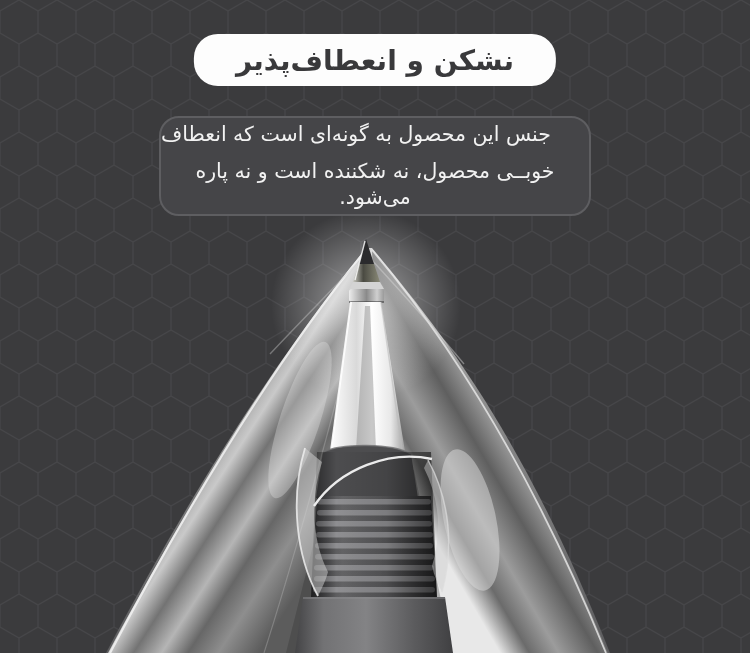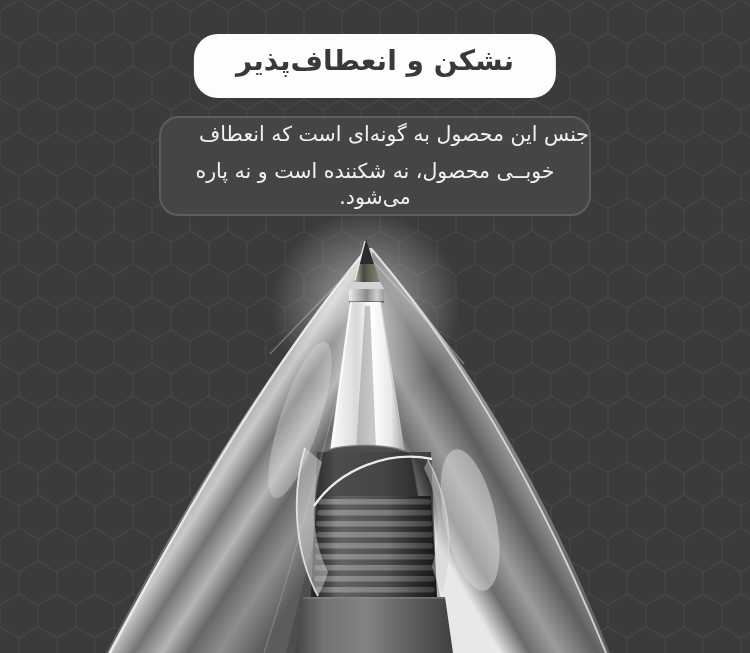--- a/index.html
+++ b/index.html
@@ -15,39 +15,39 @@
   .title-pill {
     position: absolute;
     top: 34px;
     left: 50%;
     transform: translateX(-50%);
     background: #fdfdfd;
     color: #39393b;
     font-size: 28px;
     font-weight: bold;
     line-height: 1;
-    padding: 13px 42px 23px;
+    padding: 13px 42px 11px;
     border-radius: 24px;
     direction: rtl;
     white-space: nowrap;
   }
   .desc-card {
     position: absolute;
     top: 116px;
     left: 50%;
     transform: translateX(-50%);
     width: 432px;
     height: 100px;
     box-sizing: border-box;
     background: #454548;
     border: 2px solid #5e5e61;
     border-radius: 20px;
     display: flex;
     flex-direction: column;
-    align-items: flex-start;
+    align-items: flex-end;
     justify-content: center;
     gap: 10px;
     direction: rtl;
     color: #f2f2f2;
     font-size: 20.5px;
     line-height: 1.3;
     text-align: center;
   }
 </style>
 </head>

